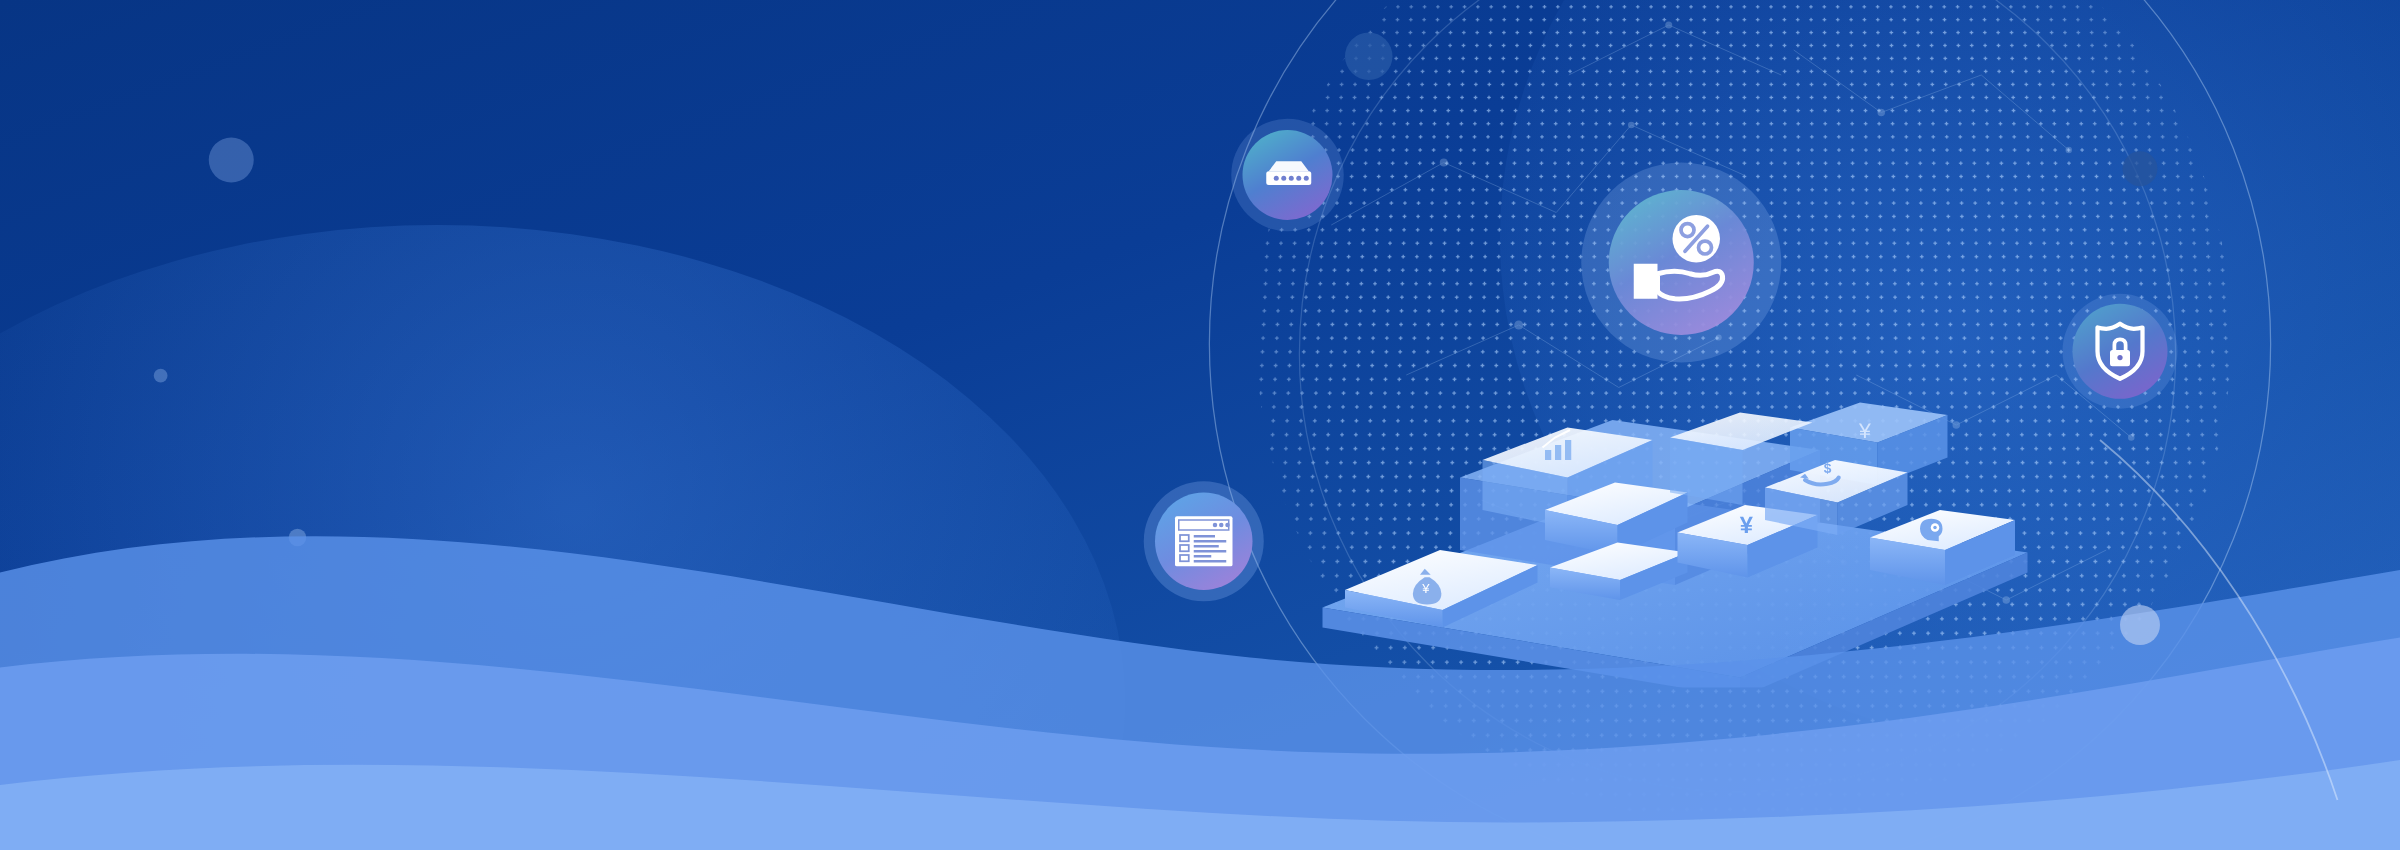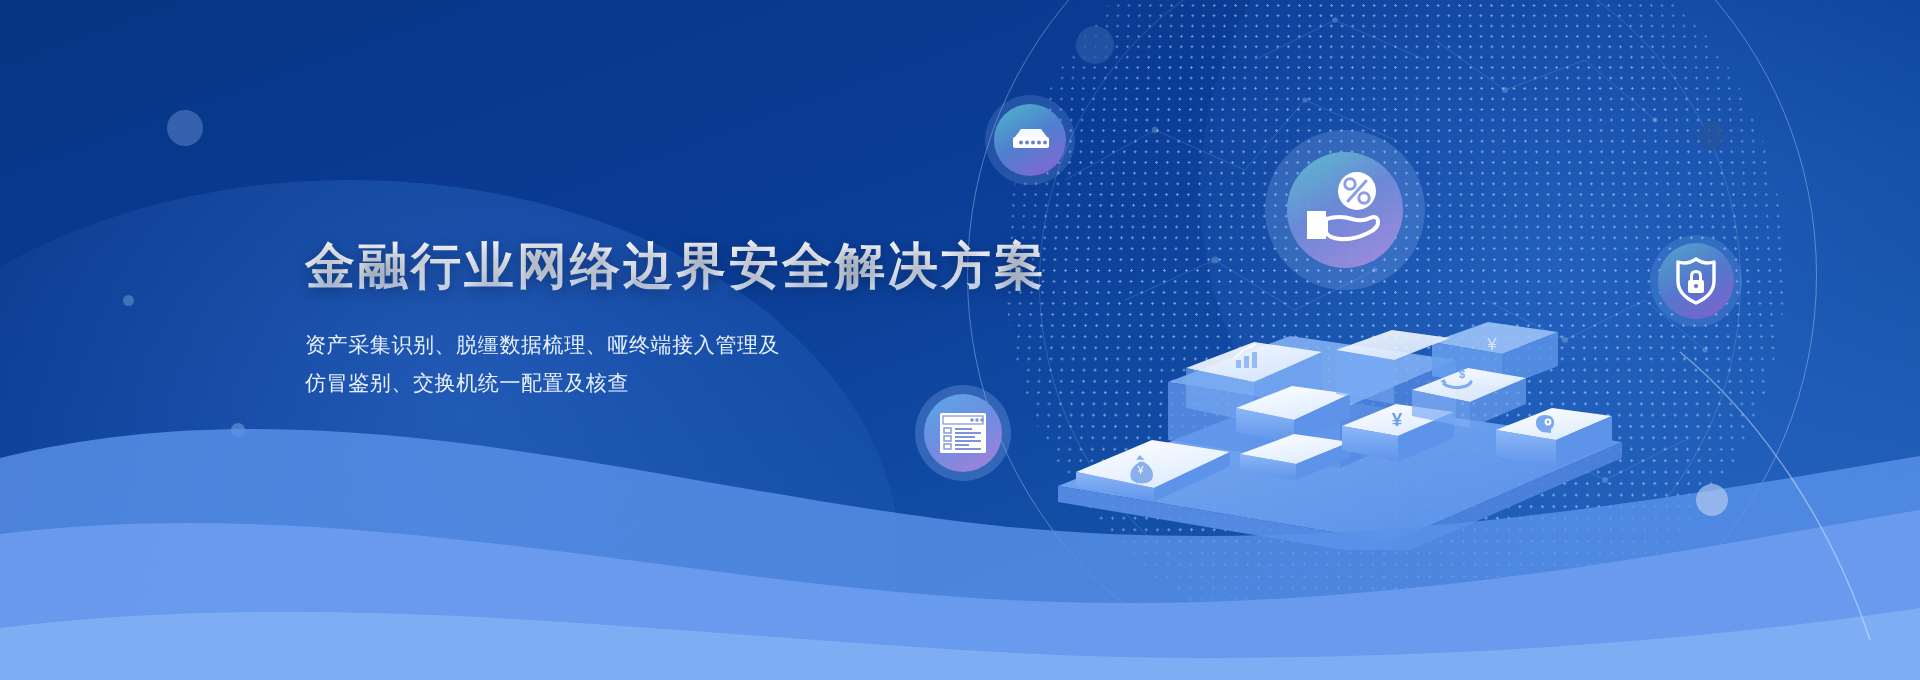--- a/index.html
+++ b/index.html
@@ -296,21 +296,14 @@
     </svg>
   </div>
 
   <svg class="waves" viewBox="0 0 1920 340" preserveAspectRatio="none">
     <path d="M0 118 C 330 36 660 150 1000 186 C 1330 220 1660 160 1920 116 L1920 340 L0 340 Z" fill="#5b92ea" opacity=".80"></path>
     <path d="M0 194 C 360 150 700 252 1060 262 C 1400 272 1700 206 1920 170 L1920 340 L0 340 Z" fill="#6f9ff0" opacity=".82"></path>
     <path d="M0 288 C 400 238 820 320 1220 318 C 1540 316 1760 292 1920 268 L1920 340 L0 340 Z" fill="#84b0f5" opacity=".85"></path>
     <path d="M1680 12 C 1760 78 1830 180 1870 300" stroke="rgba(235,244,255,.45)" stroke-width="1.4" fill="none"></path>
   </svg>
 
-  <div class="copy">
-    <h1 class="title">金融行业网络边界安全解决方案</h1>
-    <p class="subtitle">
-      <span class="sub-line">资产采集识别、脱缰数据梳理、哑终端接入管理及</span>
-      <span class="sub-line">仿冒鉴别、交换机统一配置及核查</span>
-    </p>
-  </div>
 
 </div>
 
 </body></html>

